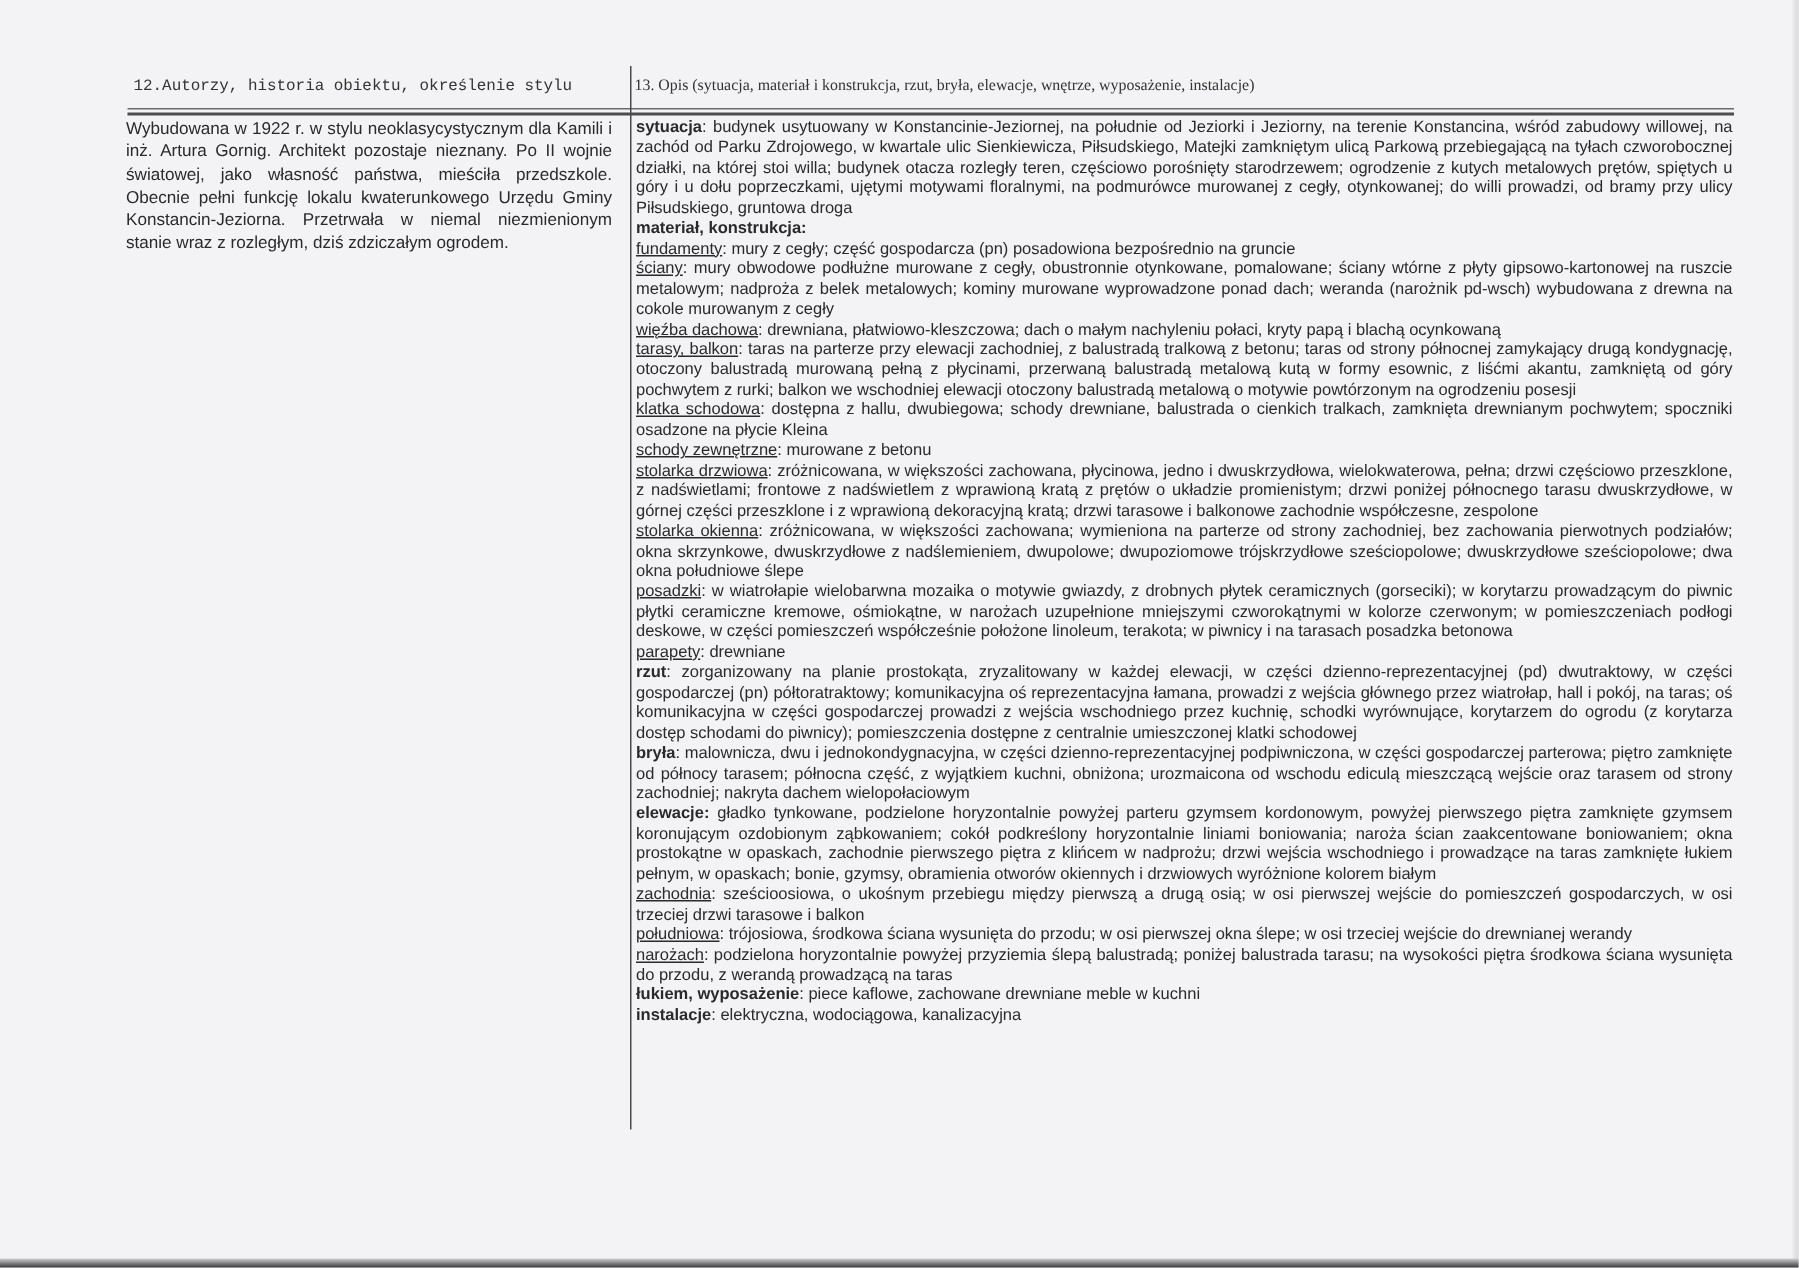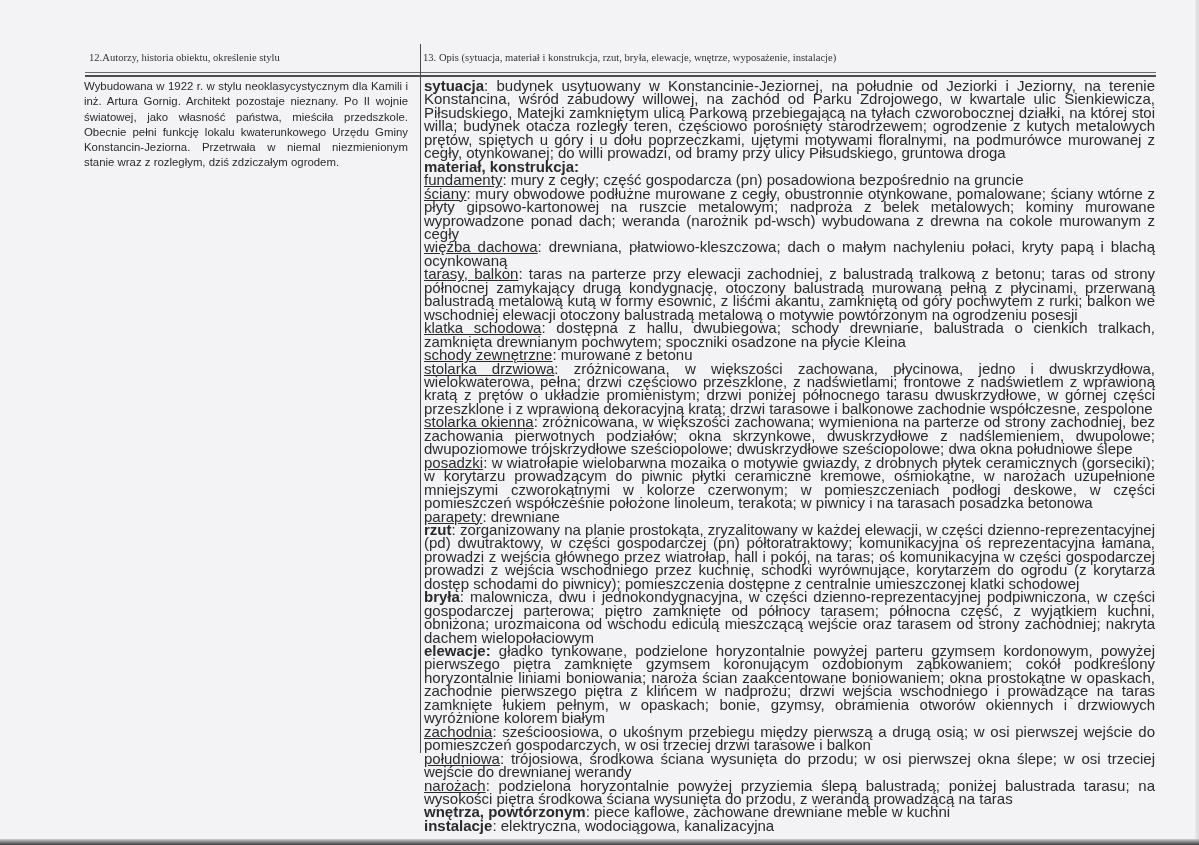--- a/index.html
+++ b/index.html
@@ -16,39 +16,39 @@
   }
   .right-edge {
     position: absolute; top: 0; bottom: 0; right: 0; width: 4px;
     background: linear-gradient(90deg, #ebebee, #d9d9dc);
   }
   .hdr {
     position: absolute; top: 52px;
     font-family: "Liberation Serif", serif;
     font-size: 10.6px; color: #333;
   }
-  .hdr.left { left: 89px; }
+  .hdr.left { left: 89px; font-family: Liberation Mono, monospace; }
   .hdr.right { left: 423px; }
   .rule {
     position: absolute; left: 85px; width: 1071px;
   }
   .rule.a { top: 72px; height: 1px; background: #6a6a6d; }
   .rule.b { top: 75px; height: 2px; background: #4d4d50; }
   .vdiv {
     position: absolute; left: 420px; top: 44px; height: 709px; width: 1px;
     background: #4a4a4c;
   }
   .col-left {
     position: absolute; left: 84px; top: 79px; width: 324px;
     font-size: 11.4px; line-height: 15.3px;
     text-align: justify;
   }
   .col-right {
     position: absolute; left: 424px; top: 79px; width: 731px;
-    font-size: 15px; line-height: 13.45px;
+    font-size: 11px; line-height: 13.45px;
     text-align: justify;
   }
   .col-right p { margin: 0; }
   .b { font-weight: bold; }
   .u { text-decoration: underline; text-underline-offset: 1px; }
 </style>
 </head>
 <body>
 
 <div class="right-edge"></div>
@@ -75,15 +75,15 @@
   <p><span class="u">stolarka drzwiowa</span><span>: zróżnicowana, w większości zachowana, płycinowa, jedno i dwuskrzydłowa, wielokwaterowa, pełna; drzwi częściowo przeszklone, z nadświetlami; frontowe z nadświetlem z wprawioną kratą z prętów o układzie promienistym; drzwi poniżej północnego tarasu dwuskrzydłowe, w górnej części przeszklone i z wprawioną dekoracyjną kratą; drzwi tarasowe i balkonowe zachodnie współczesne, zespolone</span></p>
   <p><span class="u">stolarka okienna</span><span>: zróżnicowana, w większości zachowana; wymieniona na parterze od strony zachodniej, bez zachowania pierwotnych podziałów; okna skrzynkowe, dwuskrzydłowe z nadślemieniem, dwupolowe; dwupoziomowe trójskrzydłowe sześciopolowe; dwuskrzydłowe sześciopolowe; dwa okna południowe ślepe</span></p>
   <p><span class="u">posadzki</span><span>: w wiatrołapie wielobarwna mozaika o motywie gwiazdy, z drobnych płytek ceramicznych (gorseciki); w korytarzu prowadzącym do piwnic płytki ceramiczne kremowe, ośmiokątne, w narożach uzupełnione mniejszymi czworokątnymi w kolorze czerwonym; w pomieszczeniach podłogi deskowe, w części pomieszczeń współcześnie położone linoleum, terakota; w piwnicy i na tarasach posadzka betonowa</span></p>
   <p><span class="u">parapety</span><span>: drewniane</span></p>
   <p><span class="b">rzut</span><span>: zorganizowany na planie prostokąta, zryzalitowany w każdej elewacji, w części dzienno-reprezentacyjnej (pd) dwutraktowy, w części gospodarczej (pn) półtoratraktowy; komunikacyjna oś reprezentacyjna łamana, prowadzi z wejścia głównego przez wiatrołap, hall i pokój, na taras; oś komunikacyjna w części gospodarczej prowadzi z wejścia wschodniego przez kuchnię, schodki wyrównujące, korytarzem do ogrodu (z korytarza dostęp schodami do piwnicy); pomieszczenia dostępne z centralnie umieszczonej klatki schodowej</span></p>
   <p><span class="b">bryła</span><span>: malownicza, dwu i jednokondygnacyjna, w części dzienno-reprezentacyjnej podpiwniczona, w części gospodarczej parterowa; piętro zamknięte od północy tarasem; północna część, z wyjątkiem kuchni, obniżona; urozmaicona od wschodu ediculą mieszczącą wejście oraz tarasem od strony zachodniej; nakryta dachem wielopołaciowym</span></p>
   <p><span class="b">elewacje:</span><span> gładko tynkowane, podzielone horyzontalnie powyżej parteru gzymsem kordonowym, powyżej pierwszego piętra zamknięte gzymsem koronującym ozdobionym ząbkowaniem; cokół podkreślony horyzontalnie liniami boniowania; naroża ścian zaakcentowane boniowaniem; okna prostokątne w opaskach, zachodnie pierwszego piętra z klińcem w nadprożu; drzwi wejścia wschodniego i prowadzące na taras zamknięte łukiem pełnym, w opaskach; bonie, gzymsy, obramienia otworów okiennych i drzwiowych wyróżnione kolorem białym</span></p>
   <p><span class="u">zachodnia</span><span>: sześcioosiowa, o ukośnym przebiegu między pierwszą a drugą osią; w osi pierwszej wejście do pomieszczeń gospodarczych, w osi trzeciej drzwi tarasowe i balkon</span></p>
   <p><span class="u">południowa</span><span>: trójosiowa, środkowa ściana wysunięta do przodu; w osi pierwszej okna ślepe; w osi trzeciej wejście do drewnianej werandy</span></p>
   <p><span class="u">narożach</span><span>: podzielona horyzontalnie powyżej przyziemia ślepą balustradą; poniżej balustrada tarasu; na wysokości piętra środkowa ściana wysunięta do przodu, z werandą prowadzącą na taras</span></p>
-  <p><span class="b">wnętrza, powtórzonym</span><span>: piece kaflowe, zachowane drewniane meble w kuchni</span></p>
+  <p><span class="b">łukiem, wyposażenie</span><span>: piece kaflowe, zachowane drewniane meble w kuchni</span></p>
   <p><span class="b">instalacje</span><span>: elektryczna, wodociągowa, kanalizacyjna</span></p>
 </div>
 
 </body></html>

